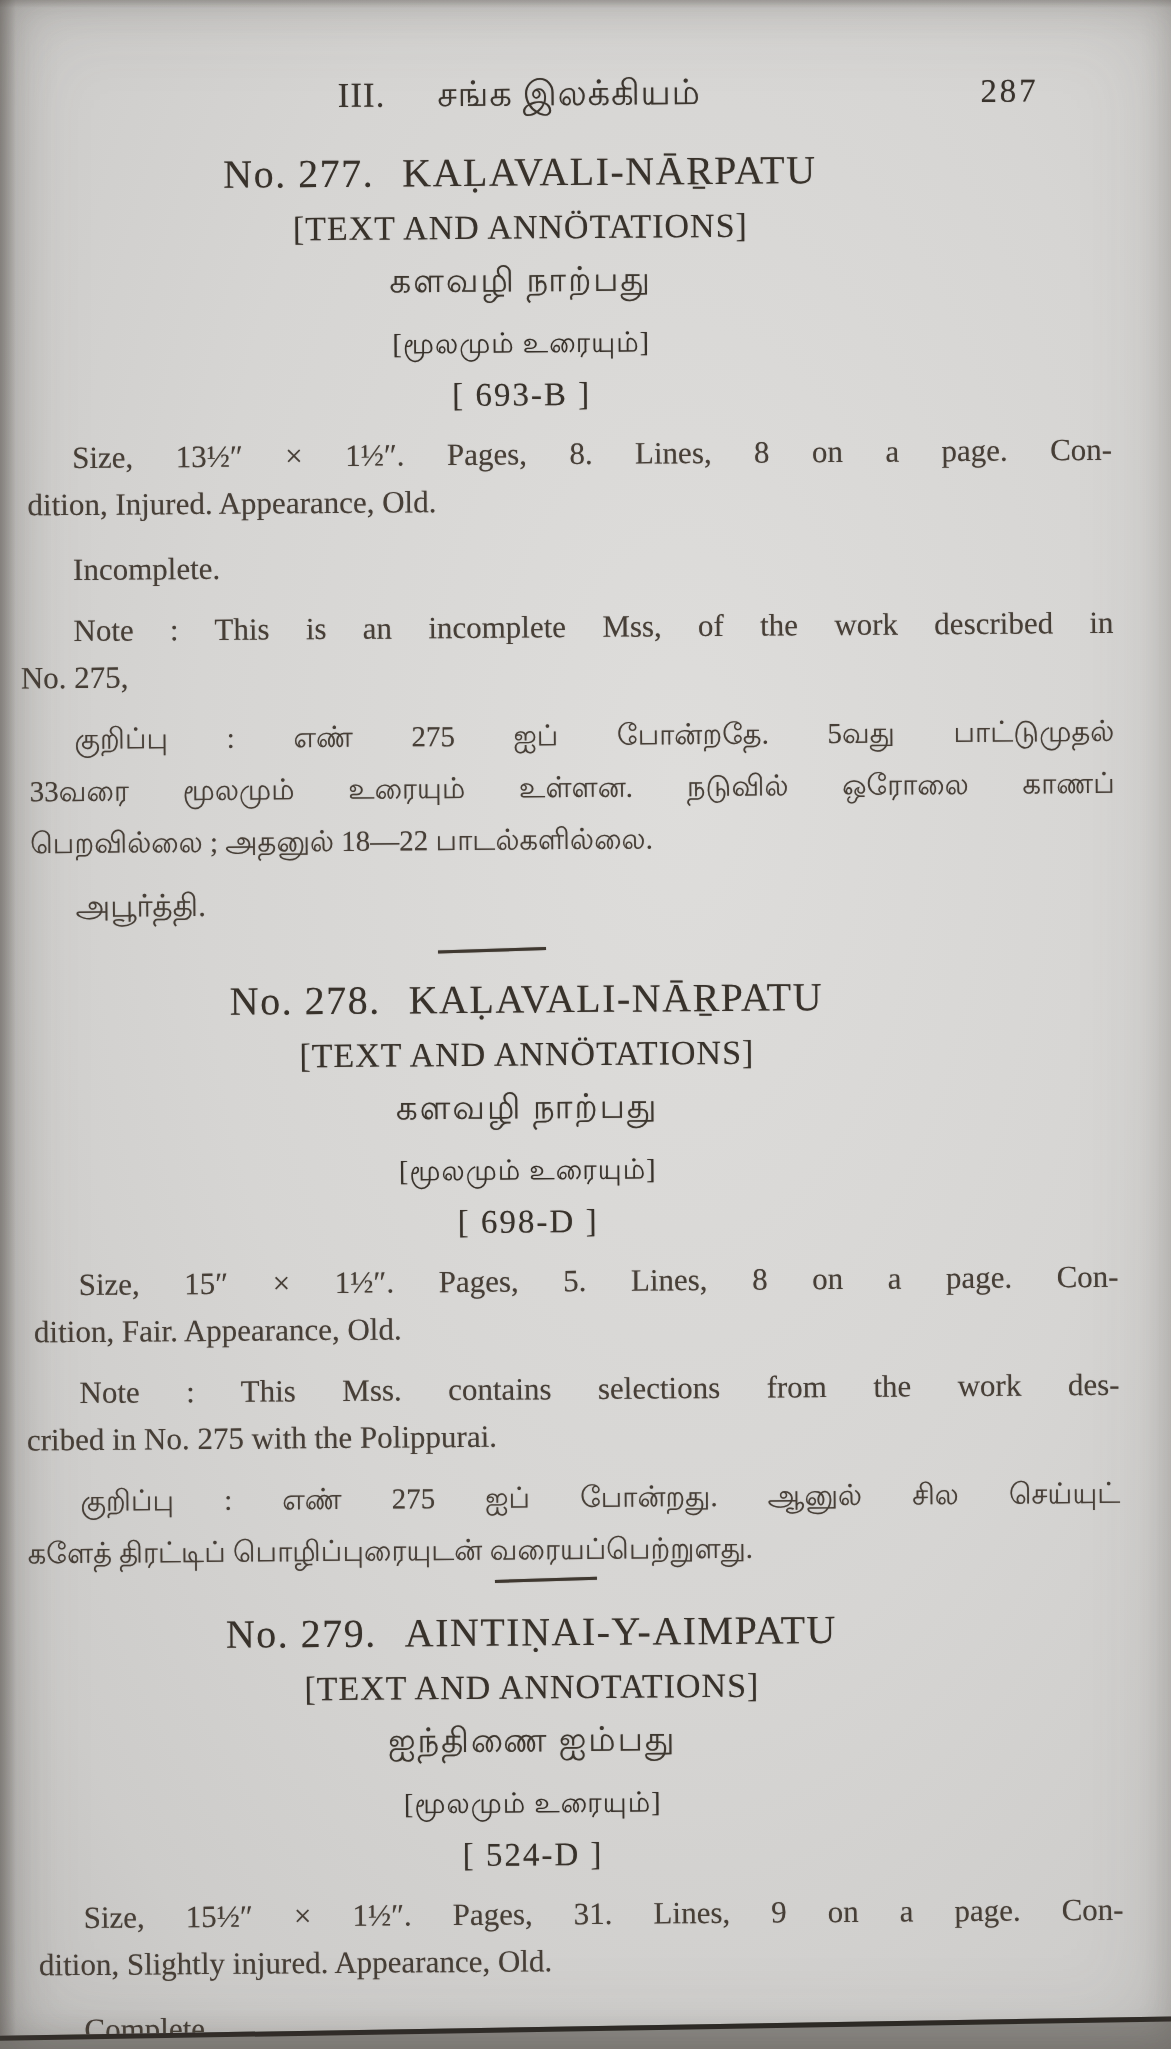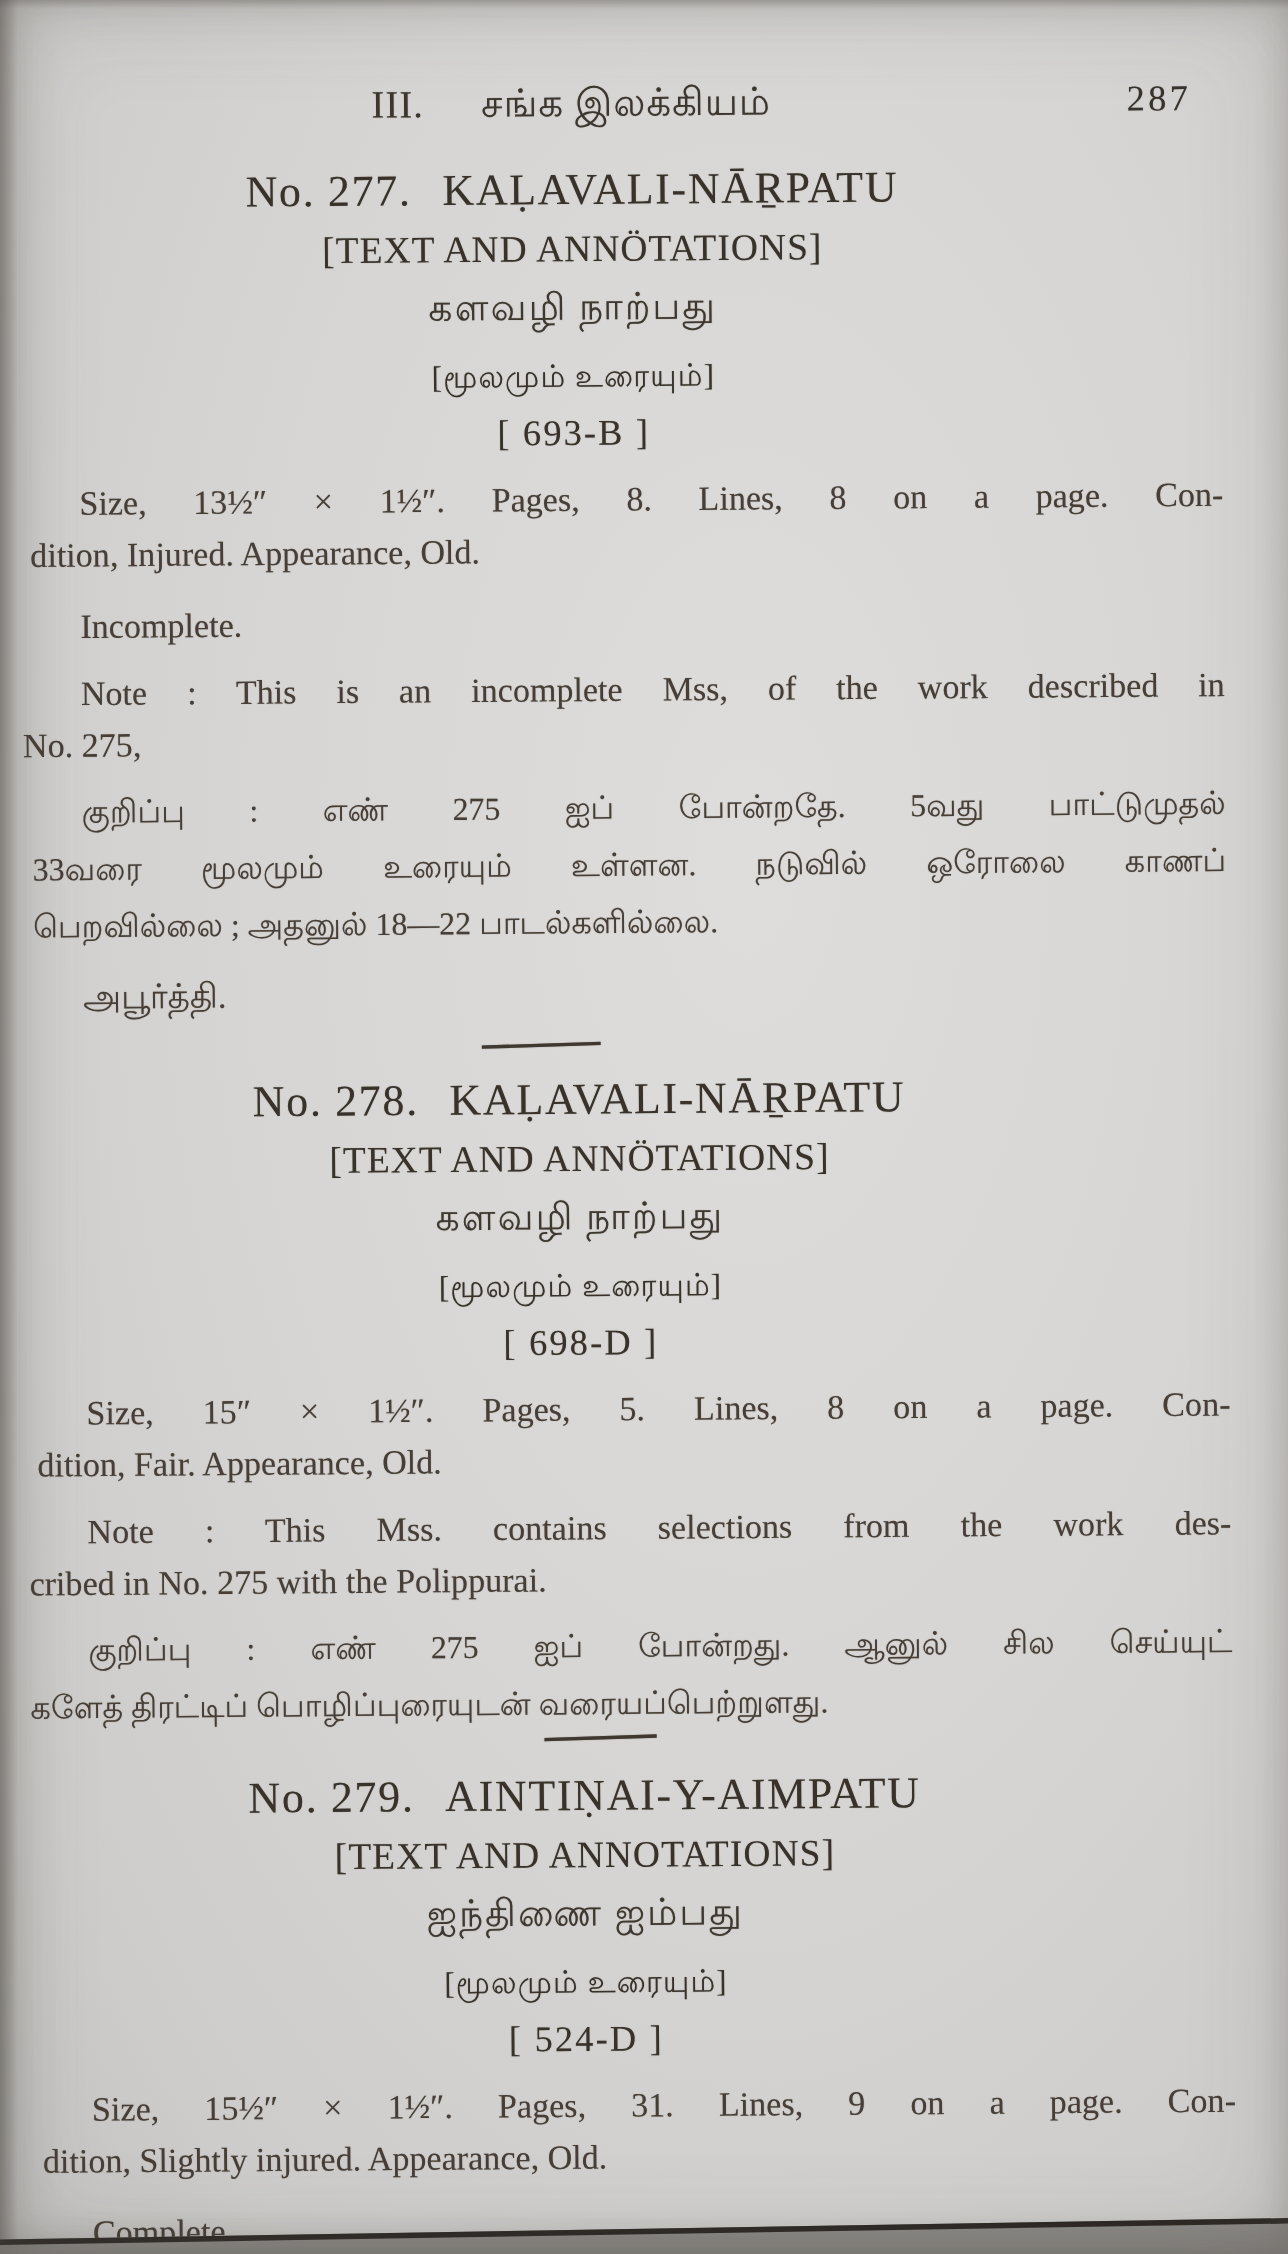--- a/index.html
+++ b/index.html
@@ -18,21 +18,21 @@
     content:"";position:absolute;inset:0;pointer-events:none;
     box-shadow:inset 0 0 90px rgba(88,82,76,.22), inset 18px 0 40px rgba(80,74,68,.18), inset 0 -10px 30px rgba(80,74,68,.18);
   }
   .content{position:absolute;inset:0;transform:rotate(-0.45deg);transform-origin:50% 40%;}
   .txt{text-shadow:0 0 1px rgba(66,58,50,.45);}
 
   
   .running-header{position:absolute;top:74px;left:0;width:1171px;}
   .header-center{width:1050px;text-align:center;font-size:35px;letter-spacing:1px;color:#3c362f;}
   .hdr-num{margin-right:52px;}
-  .page-number{position:absolute;left:986px;top:2px;font-size:33px;letter-spacing:3px;color:#39332d;margin-left:44px;}
+  .page-number{position:absolute;left:986px;top:2px;font-size:33px;letter-spacing:3px;color:#39332d;}
 
   
   .entry{position:absolute;left:0;width:1171px;}
   .heading{width:1050px;text-align:center;color:#38322b;}
   .h-title{font-size:40px;letter-spacing:1.5px;line-height:48px;}
   .h-num{margin-right:28px;}
   .h-sub{font-size:34px;letter-spacing:1px;line-height:46px;margin-top:8px;}
   .h-tamil{font-size:34px;letter-spacing:2px;line-height:60px;color:#3e3830;}
   .h-tamil-sub{font-size:28px;letter-spacing:1px;line-height:54px;margin-top:6px;}
   .h-shelf{font-size:33px;letter-spacing:2px;line-height:48px;}

